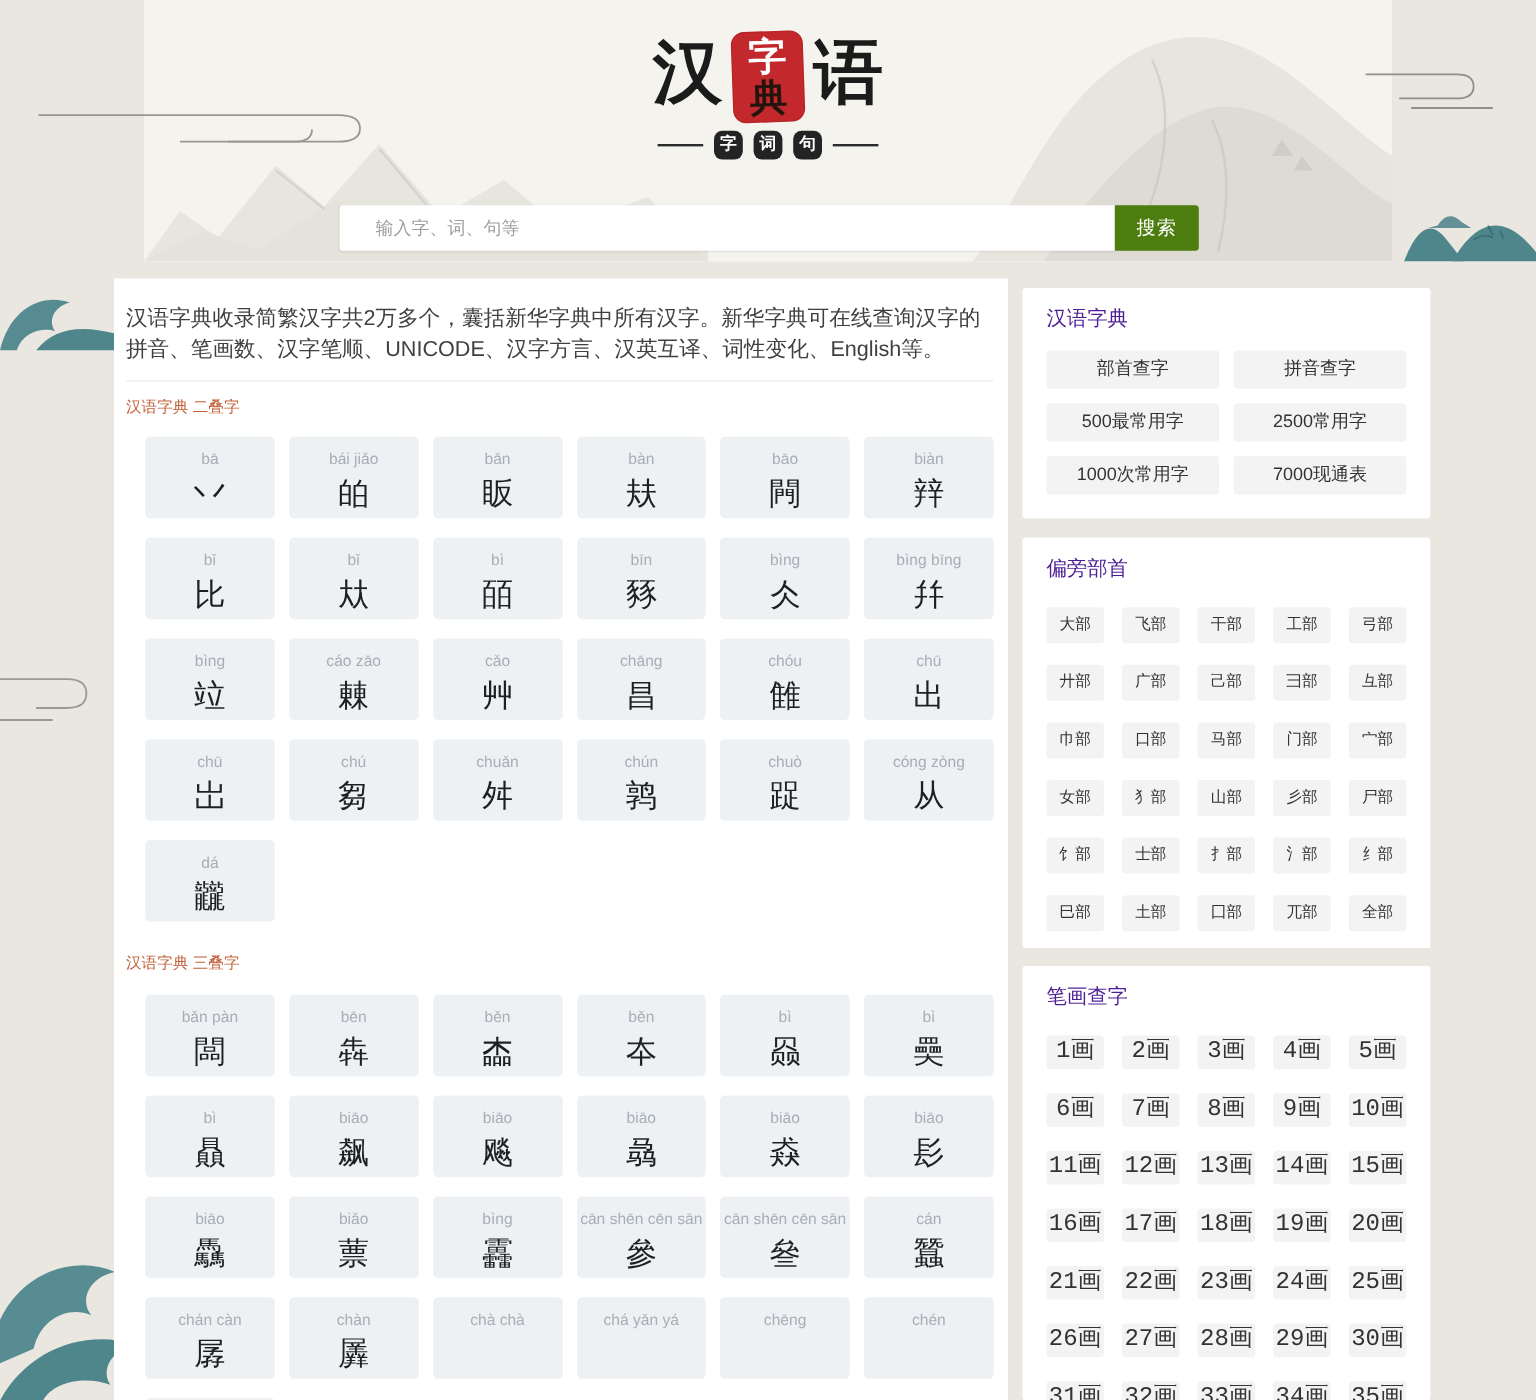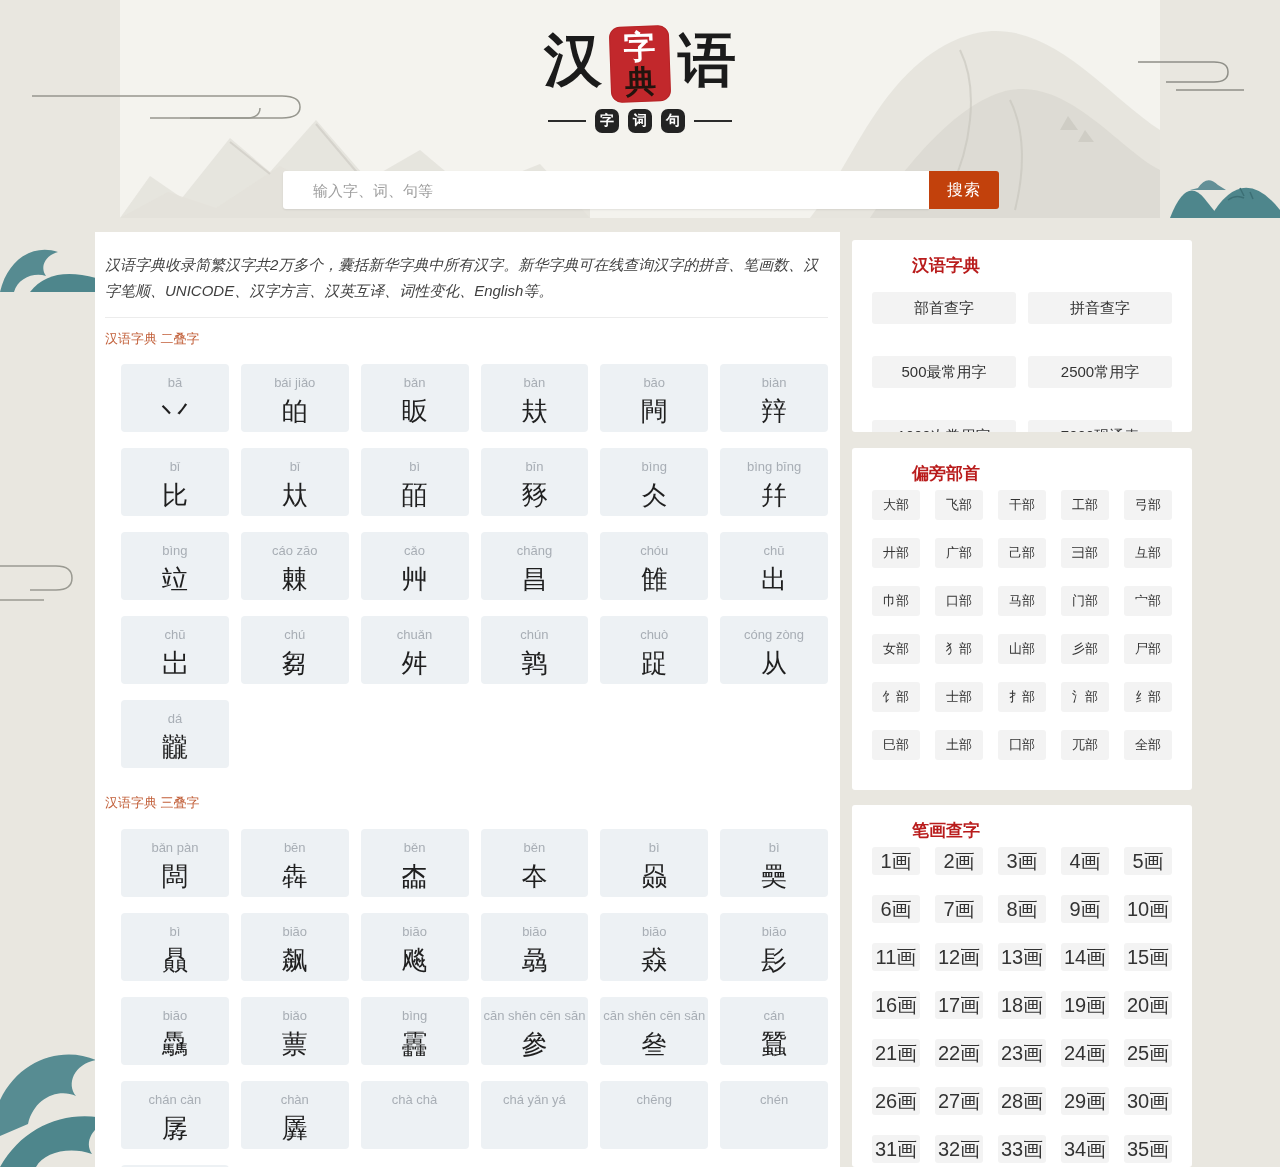--- a/index.html
+++ b/index.html
@@ -40,52 +40,52 @@
   
   .searchbar { position:absolute; left:283px; top:171px; width:716px; height:38px; display:flex; z-index:5; }
   .searchbar input {
     flex:1; border:none; outline:none; background:#fff; padding:0 30px;
     font-size:15px; color:#333; border-radius:3px 0 0 3px;
     font-family:"Liberation Sans","DejaVu Sans",sans-serif;
     box-shadow:0 1px 2px rgba(0,0,0,.08);
   }
   .searchbar input::placeholder { color:#9e9e9e; }
   .search-btn {
-    width:70px; border:none; background:#c2410c; color:#fff; font-size:16px;
+    width:70px; border:none; background:#4d7c0f; color:#fff; font-size:16px;
     border-radius:0 3px 3px 0; cursor:pointer; letter-spacing:1px;
   }
   
   .main-card {
     position:absolute; left:95px; top:232px; width:745px; height:935px;
     background:#fff; padding:20px 12px 0 10px; overflow:hidden; z-index:4;
   }
-  .intro { font-size:15px; line-height:26px; color:#404040;font-style:italic; }
+  .intro { font-size:18px; line-height:26px; color:#404040; }
   .divider { margin-top:13px; border-top:1px solid #ececec; }
   .stitle { margin-top:10px; font-size:13px; font-weight:normal; color:#c2603a; line-height:22px; }
   .stitle.t2 { margin-top:24px; }
   .grid { margin-top:14px; display:grid; grid-template-columns:repeat(6,1fr); gap:16px 12px;padding-left:16px; }
   .grid.g2 { margin-top:15px; }
   .cell {
     height:68px; background:#edf1f4; border-radius:4px; text-align:center;
     padding-top:11px; cursor:pointer;
   }
   .cell .py { font-size:13px; color:#a8aeb5; line-height:16px; white-space:nowrap; overflow:hidden; }
   .cell .ch { font-size:26px; color:#1f1f1f; line-height:36px; margin-top:2px; }
   
   .sbox { position:absolute; left:852px; width:340px; background:#fff; border-radius:3px; padding:14px 20px; overflow:hidden; z-index:4; }
-  .sbox h3 { font-size:17px; font-weight:bold; color:#b91c1c; line-height:24px;margin-left:40px; }
+  .sbox h3 { font-size:17px; font-weight:normal; color:#4c1d95; line-height:24px; }
   .box-dict { top:240px; height:192px; }
   .box-rad  { top:448px; height:342px; }
   .box-strk { top:805px; height:362px; }
-  .btn-grid2 { margin-top:14px; display:grid; grid-template-columns:repeat(2,144px); justify-content:space-between; row-gap:32px; }
+  .btn-grid2 { margin-top:14px; display:grid; grid-template-columns:repeat(2,144px); justify-content:space-between; row-gap:12px; }
   .bigbtn {
     height:32px; line-height:32px; background:#f3f3f3; border-radius:3px;
     text-align:center; font-size:15px; color:#333; cursor:pointer;
   }
-  .btn-grid5 { margin-top:4px; display:grid; grid-template-columns:repeat(5,48px); justify-content:space-between; row-gap:18px; }
+  .btn-grid5 { margin-top:20px; display:grid; grid-template-columns:repeat(5,48px); justify-content:space-between; row-gap:18px;font-family:Liberation Mono, monospace; }
   .smbtn {
     height:30px; line-height:30px; background:#f3f3f3; border-radius:3px;
     text-align:center; font-size:13px; color:#333; cursor:pointer; white-space:nowrap;
   }
   .box-strk .btn-grid5 { row-gap:20px; }
   .box-strk .smbtn { height:28px; line-height:28px; font-size:20px; }
 </style>
 </head>
 <body>
 

